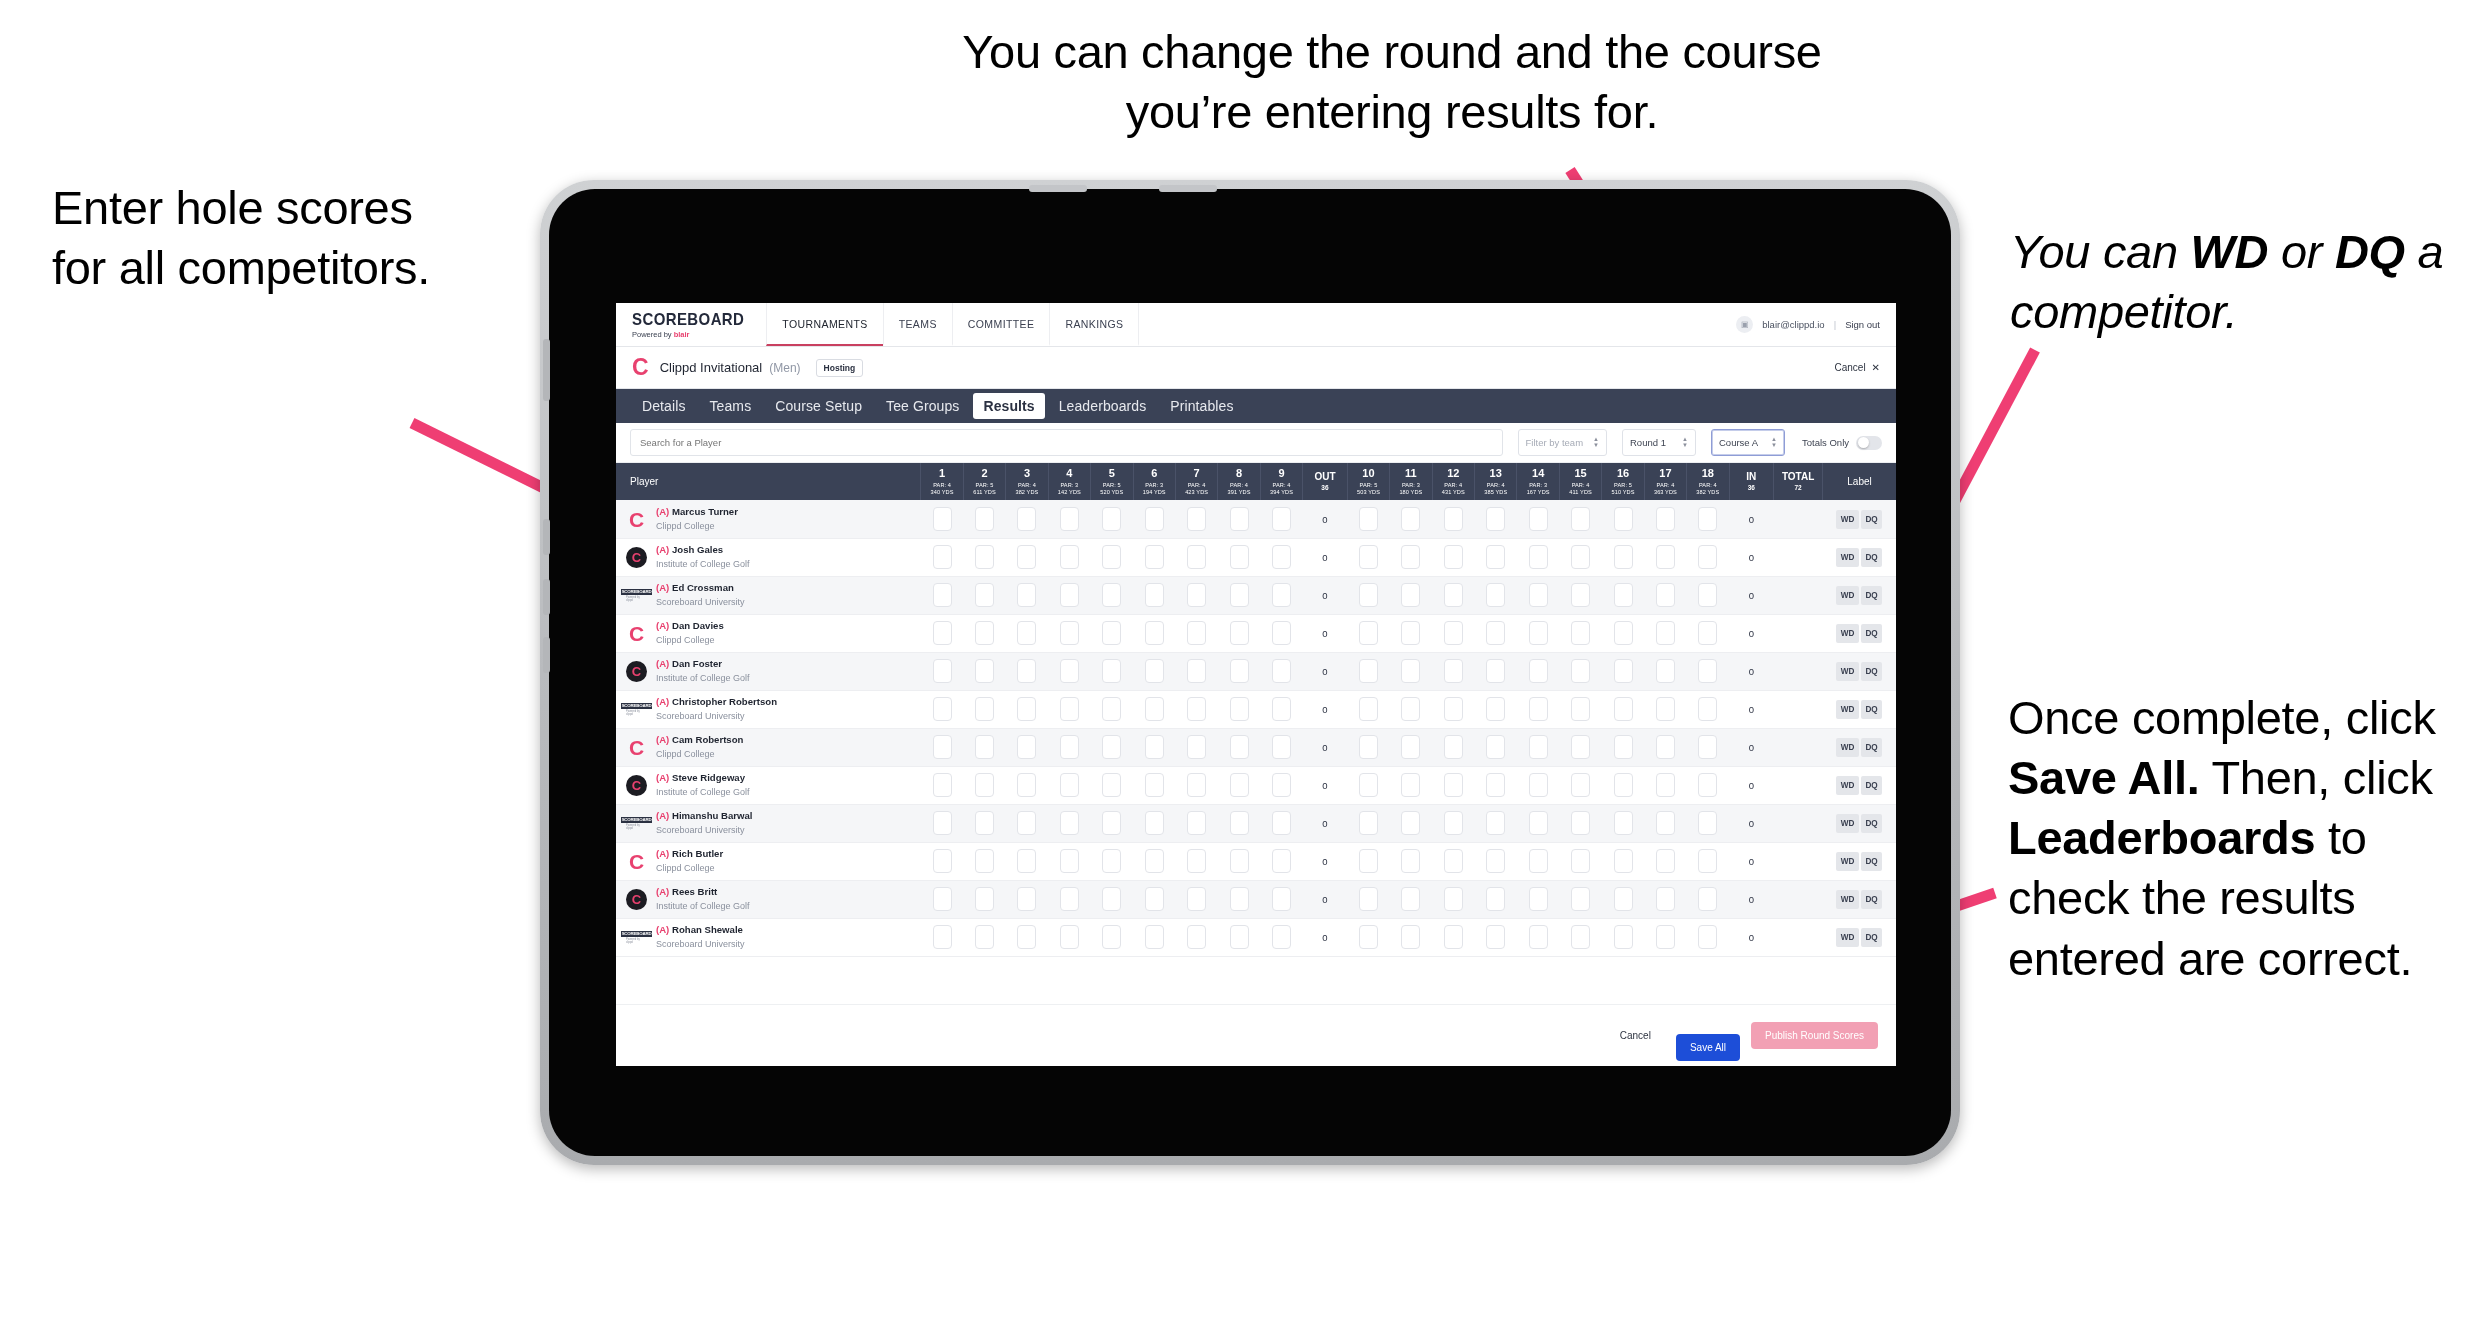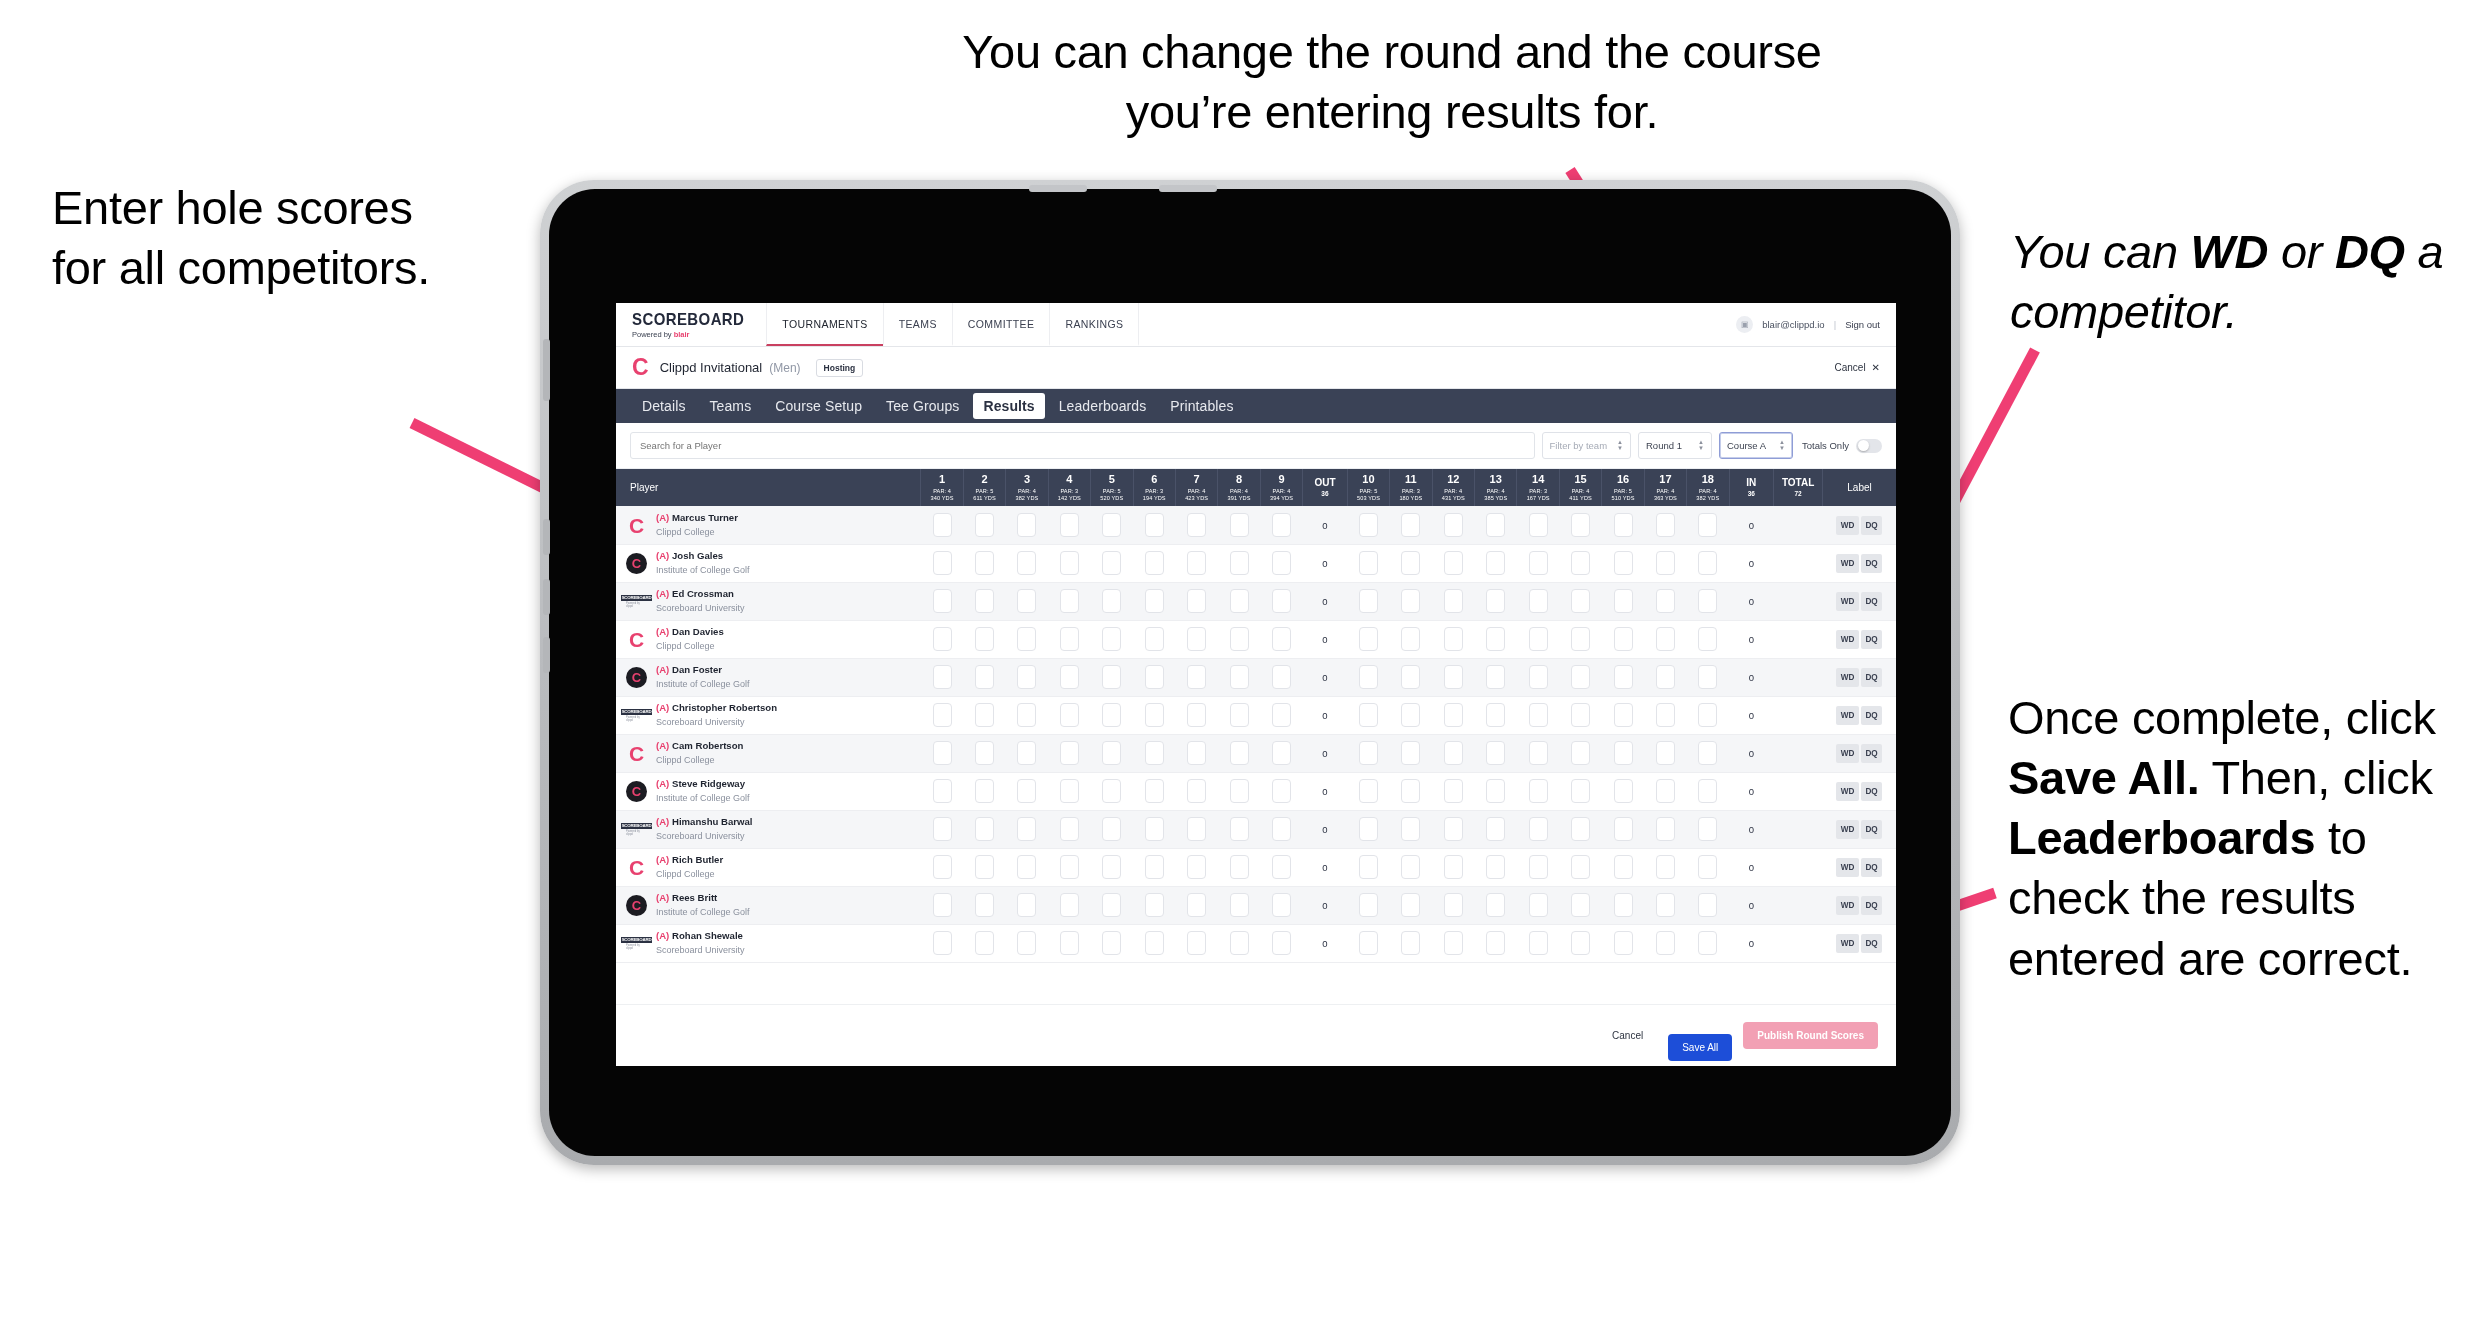--- a/index.html
+++ b/index.html
@@ -125,22 +125,22 @@
     padding: 0 16px; gap: 4px; flex:none;
   }
   .subtab {
     font-size: 14px; color:#e7e9ee; padding: 5px 10px; border-radius: 3px;
     letter-spacing:.1px;
   }
   .subtab.active { background:#fff; color:#2b3142; font-weight:bold; }
 
   
   #filterbar {
-    height: 46px; background:#fff; display:flex; align-items:center;
-    padding: 0 14px; gap: 7px; flex:none; border-bottom:1px solid #eceef1;
+    height: 40px; background:#fff; display:flex; align-items:center;
+    padding: 0 14px; gap: 15px; flex:none; border-bottom:1px solid #eceef1;
   }
   #search-input {
     flex: 1; height: 27px; border:1px solid #e1e4e9; border-radius:3px;
     background:#fff; font-size:9.5px; color:#9aa0ad; padding: 0 9px;
     font-family:"Liberation Sans", sans-serif;
   }
   .sel {
     height: 27px; border:1px solid #dfe2e8; border-radius:3px; background:#fff;
     display:flex; align-items:center; padding: 0 7px; gap: 10px;
     font-size: 9.5px; color:#3e4452; min-width: 74px;
@@ -219,21 +219,21 @@
 
   
   #footer {
     height: 62px; background:#fff; display:flex; align-items:center;
     justify-content:flex-end; gap: 11px; padding: 0 18px; flex:none;
     border-top: 1px solid #eef0f2;
   }
   .btn { font-size:10px; border-radius:4px; padding: 8px 14px; }
   .btn-cancel { color:#2d3340; background:transparent; }
   .btn-save   { background:#1d4ed8; color:#fff;margin-top:23px; }
-  .btn-pub    { background:#f2a0b4; color:#fff;font-weight:bold; }
+  .btn-pub    { background:#f2a0b4; color:#fff; }
 </style>
 </head>
 <body>
 
 <div class="anno" id="anno-top">You can change the round and the course you’re entering results for.</div>
 <div class="anno" id="anno-left">Enter hole scores for all competitors.</div>
 
 <div class="anno" id="anno-wd">
   <span>You can </span><b>WD</b><span> or </span><b>DQ</b><span> a competitor.</span>
 </div>

